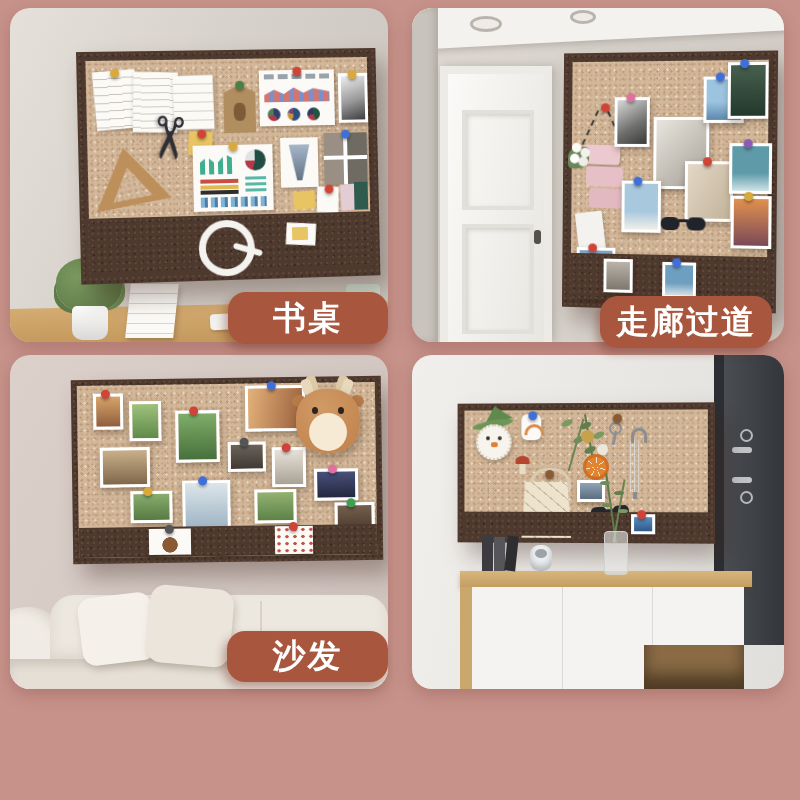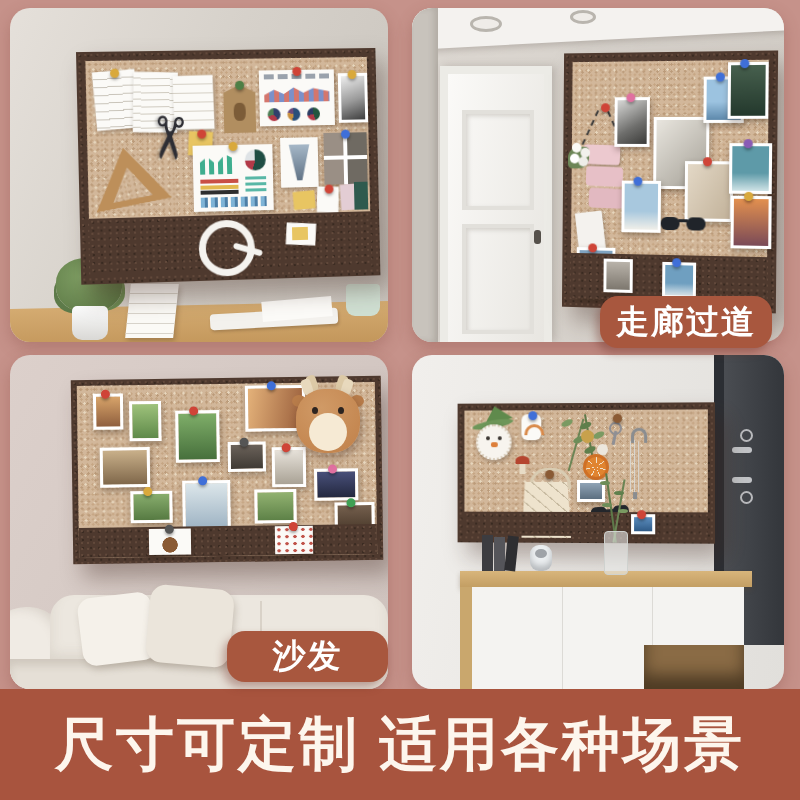--- a/index.html
+++ b/index.html
@@ -256,20 +256,18 @@
       <div class="abs" style="left:5px;top:4px;width:12px;height:9px;background:#9fa3a8;border-radius:50%;"></div>
     </div>
     <div class="abs" style="left:184px;top:118px;width:40px;height:72px;z-index:9;">
       <div class="abs" style="left:14px;top:0;width:2px;height:70px;background:#5d7a49;transform:rotate(-8deg);"></div>
       <div class="abs" style="left:22px;top:6px;width:2px;height:64px;background:#6a8454;transform:rotate(10deg);"></div>
       <div class="abs" style="left:4px;top:8px;width:10px;height:4px;background:#6d8d58;border-radius:50%;box-shadow:14px 10px 0 #5f7f4c,2px 22px 0 #6d8d58,18px 28px 0 #7a9a62;"></div>
     </div>
     <div class="abs" style="left:192px;top:176px;width:22px;height:42px;background:rgba(232,234,232,.6);border:1px solid #cfd2cf;border-radius:4px;z-index:9;"></div>
   </div>
 
+  <div class="pill" style="left:228px;top:292px;width:160px;height:52px;">书桌</div>
   <div class="pill" style="left:600px;top:296px;width:172px;height:52px;">走廊过道</div>
   <div class="pill" style="left:227px;top:631px;width:161px;height:51px;">沙发</div>
 
-  <div class="banner">
-    <span>尺寸可定制 适用各种场景</span>
-  </div>
 
 </div>
 
 </body></html>

